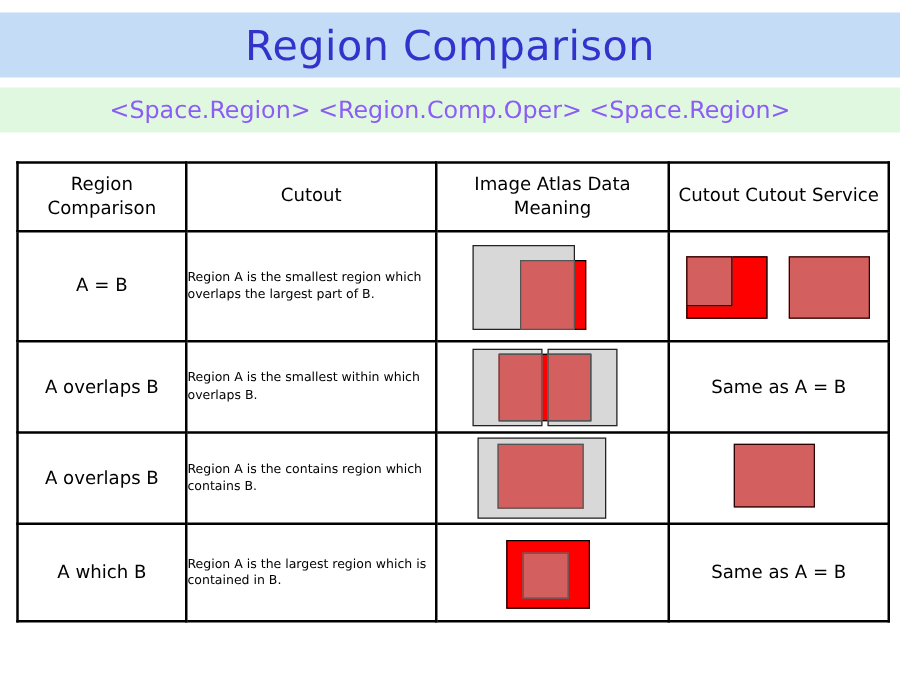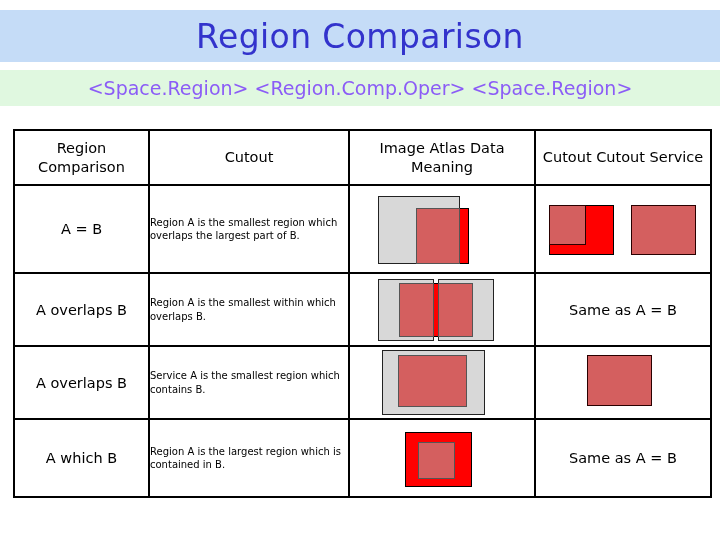--- a/index.html
+++ b/index.html
@@ -199,21 +199,21 @@
           <div class="rect rect-muted" style="left:49px; top:9px;  width:35px; height:54px;"></div>
           <div class="rect rect-muted" style="left:88px; top:9px;  width:35px; height:54px;"></div>
         </div>
       </td>
 
       <td class="cell-note">Same as A = B</td>
     </tr>
 
     <tr class="row-std">
       <td class="cell-op">A overlaps B</td>
-      <td class="cell-meaning">Service A is the smallest region which contains B.</td>
+      <td class="cell-meaning">Region A is the contains region which contains B.</td>
 
       <td class="cell-fig">
         <div class="fig-wrap" style="height:71px;">
           <div class="rect rect-gray" style="left:32px; top:3px;  width:103px; height:65px;"></div>
           <div class="rect rect-muted" style="left:48px; top:8px;  width:69px;  height:52px;"></div>
         </div>
       </td>
 
       <td class="cell-fig">
         <div class="fig-wrap" style="height:71px;">

